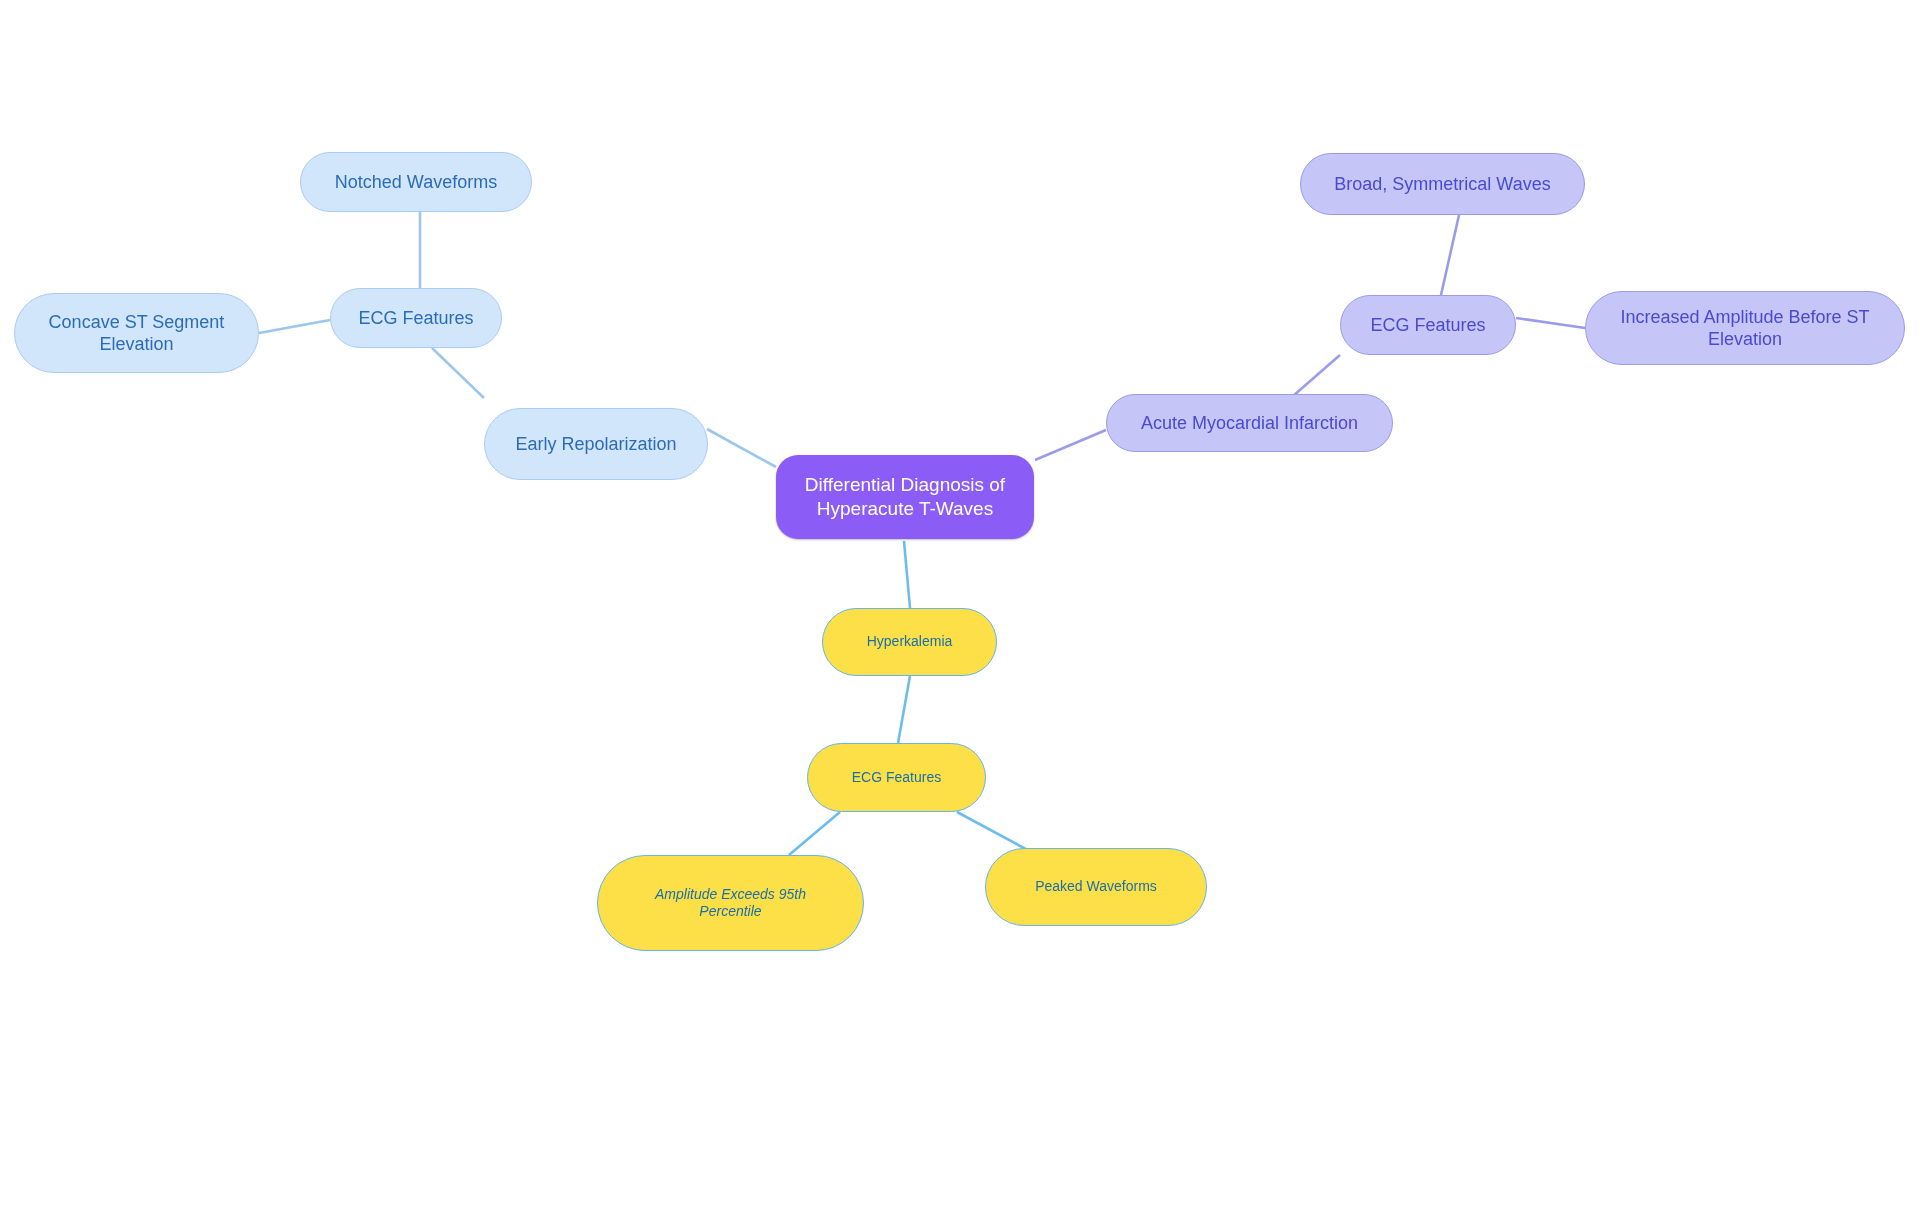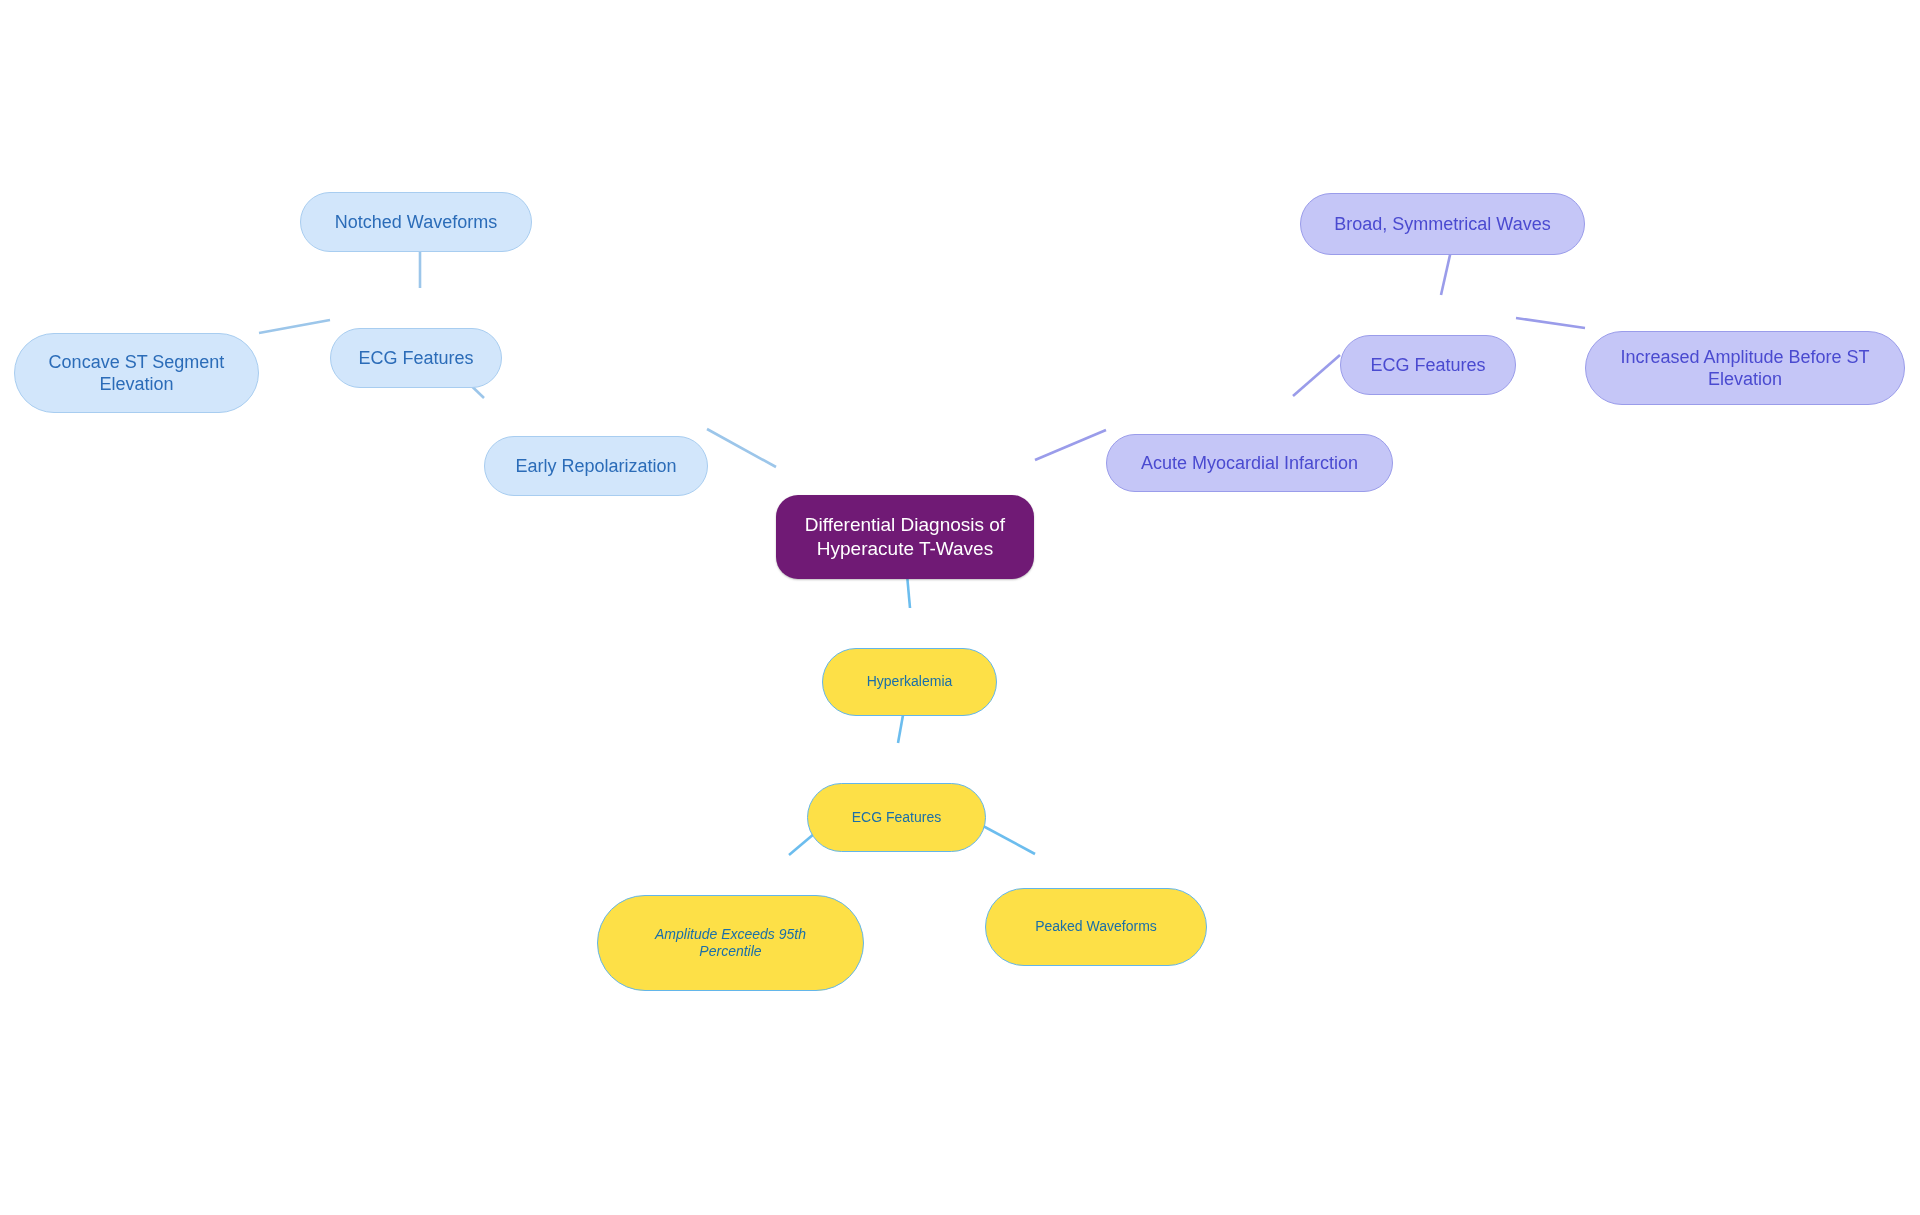--- a/index.html
+++ b/index.html
@@ -33,26 +33,25 @@
     position: absolute;
     box-sizing: border-box;
     display: flex;
     align-items: center;
     justify-content: center;
     text-align: center;
     border-radius: 999px;
     line-height: 1.25;
     white-space: pre-line;
     padding: 0 14px;
-    margin-top: 40px;
   }
 
   
   .node-root {
-    background: #701a75;
+    background: #8b5cf6;
     color: #ffffff;
     font-size: 19px;
     border-radius: 22px;
     border: none;
     box-shadow: 0 1px 2px rgba(0,0,0,0.25);
   }
 
   
   .node-blue-pale {
     background: #d2e6fb;
@@ -138,21 +137,21 @@
     <path d="M 910,676 L 898,743" fill="none" stroke="#6cbdee" stroke-width="2.6"></path>
 
     <path d="M 840,812 L 789,855" fill="none" stroke="#6cbdee" stroke-width="2.6"></path>
 
     <path d="M 957,812 L 1035,854" fill="none" stroke="#6cbdee" stroke-width="2.6"></path>
   </svg>
 
   <div class="node node-root" style="left:776px; top:455px; width:258px; height:84px;">Differential Diagnosis of
 Hyperacute T-Waves</div>
 
-  <div class="node node-blue-pale" style="left:484px; top:396px; width:224px; height:60px;">Early Repolarization</div>
+  <div class="node node-blue-pale" style="left:484px; top:408px; width:224px; height:72px;">Early Repolarization</div>
 
   <div class="node node-blue-pale" style="left:330px; top:288px; width:172px; height:60px;">ECG Features</div>
 
   <div class="node node-blue-pale" style="left:300px; top:152px; width:232px; height:60px;">Notched Waveforms</div>
 
   <div class="node node-blue-pale" style="left:14px; top:293px; width:245px; height:80px;">Concave ST Segment
 Elevation</div>
 
   <div class="node node-purple" style="left:1106px; top:394px; width:287px; height:58px;">Acute Myocardial Infarction</div>
 

